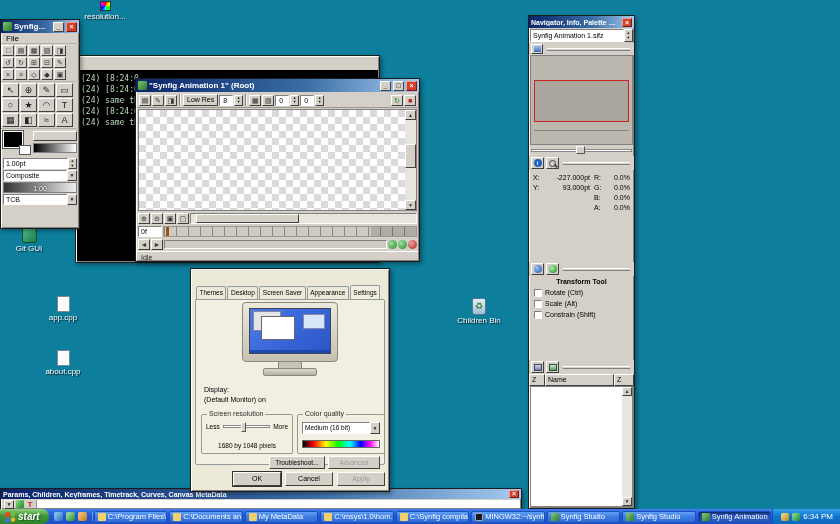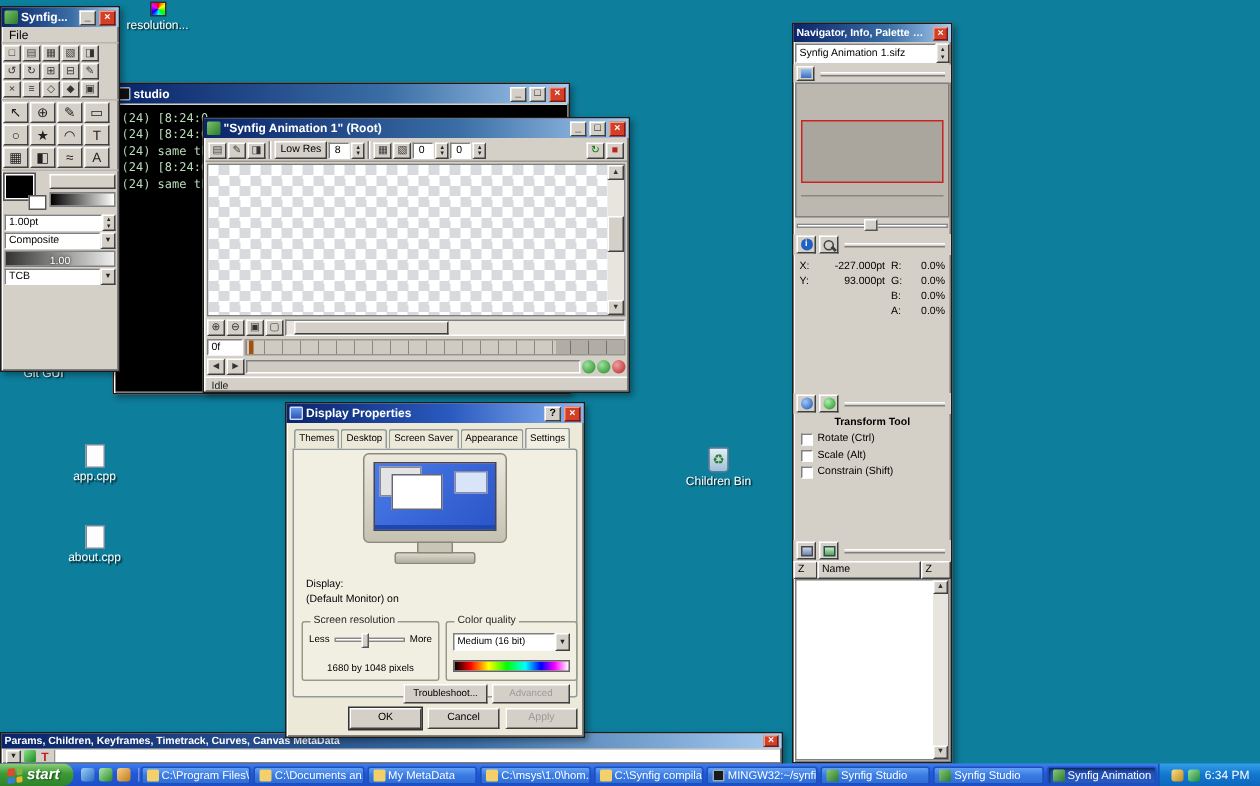--- a/index.html
+++ b/index.html
@@ -82,27 +82,20 @@
   <div class="desk-icon" style="left:36px;top:350px">
     <span class="page-icon"></span>
     <span class="di-label">about.cpp</span>
   </div>
   <div class="desk-icon" style="left:452px;top:298px">
     <span style="width:14px;height:17px;background:linear-gradient(#e4eef6,#9fc0d8);border:1px solid #5a7a94;border-radius:2px 2px 3px 3px;color:#2a7a2a;font-size:9px;line-height:15px;text-align:center">♻</span>
     <span class="di-label">Children Bin</span>
   </div>
 
   <div class="window" style="left:75px;top:55px;width:305px;height:208px;z-index:1">
-    <div class="titlebar">
-      <span class="t-icon" style="background:#111;border:1px solid #9ab"></span>
-      <span class="t-title">studio</span>
-      <span class="wbtn">_</span>
-      <span class="wbtn">□</span>
-      <span class="wbtn close">×</span>
-    </div>
     <div class="console-body">
       <div>(24) [8:24:0</div>
       <div>(24) [8:24:0</div>
       <div>(24) same thread</div>
       <div>(24) [8:24:0</div>
       <div>(24) same thread</div>
     </div>
   </div>
 
   <div class="window" style="left:135px;top:78px;width:285px;height:184px;z-index:2">
@@ -172,21 +165,21 @@
       <span style="flex:1;height:9px;background:#cfcbc3;border:1px solid;border-color:#808080 #fff #fff #808080"></span>
       <span style="width:9px;height:9px;border-radius:50%;background:radial-gradient(circle at 35% 35%,#9fe09f,#1e8a1e)"></span>
       <span style="width:9px;height:9px;border-radius:50%;background:radial-gradient(circle at 35% 35%,#9fe09f,#1e8a1e)"></span>
       <span style="width:9px;height:9px;border-radius:50%;background:radial-gradient(circle at 35% 35%,#f0a0a0,#b02020)"></span>
     </div>
     <div style="position:absolute;left:1px;right:1px;top:172px;height:11px;border-top:1px solid #fff;display:flex;align-items:center;padding:0 4px;font-size:7px;color:#222">
       <span>Idle</span>
     </div>
   </div>
 
-  <div class="window" style="left:0;top:4px;width:80px;height:244px;z-index:6">
+  <div class="window" style="left:0;top:19px;width:80px;height:210px;z-index:6">
     <div class="titlebar">
       <span class="t-icon" style="background:linear-gradient(135deg,#7ac46a,#2a7a2a)"></span>
       <span class="t-title">Synfig...</span>
       <span class="wbtn">_</span>
       <span class="wbtn close">×</span>
     </div>
     <div style="height:11px;display:flex;align-items:center;border-bottom:1px solid #b8b4ac">
       <span style="padding:0 5px;font-size:8px">File</span>
     </div>
     <div style="display:flex;flex-wrap:wrap;gap:1px;padding:1px">
@@ -244,26 +237,20 @@
     <div style="margin:1px 2px;height:11px;background:linear-gradient(90deg,#333,#eee);border:1px solid #808080;text-align:center">
       <span style="font-size:7px;line-height:10px;color:#fff;text-shadow:0 0 2px #000">1.00</span>
     </div>
     <div style="display:flex;margin:1px 2px">
       <span class="sunken" style="flex:1;height:11px;font-size:7px;line-height:9px;padding-left:2px">TCB</span>
       <span class="dropbtn" style="height:11px">▼</span>
     </div>
   </div>
 
   <div class="window" style="left:190px;top:268px;width:200px;height:224px;z-index:7;background:#ece9d8">
-    <div class="titlebar" style="background:linear-gradient(90deg,#0a246a,#2a5ac0 55%,#8ab4f0)">
-      <span class="t-icon" style="background:linear-gradient(#6a9ae8,#2a55b8);border:1px solid #cdf"></span>
-      <span class="t-title">Display Properties</span>
-      <span class="wbtn">?</span>
-      <span class="wbtn close">×</span>
-    </div>
     <div style="position:absolute;left:5px;top:17px;display:flex;z-index:3">
       <span class="tab">Themes</span>
       <span class="tab">Desktop</span>
       <span class="tab">Screen Saver</span>
       <span class="tab">Appearance</span>
       <span class="tab active">Settings</span>
     </div>
     <div style="position:absolute;left:4px;right:4px;top:30px;bottom:26px;background:#f1efe2;border:1px solid #919b9c;border-radius:0 2px 2px 2px">
       <div style="position:absolute;left:50%;top:2px;transform:translateX(-50%);width:112px;height:80px">
         <div style="position:absolute;left:8px;top:0;right:8px;height:60px;background:linear-gradient(#ece8dc,#c6c2b2);border:1px solid #8a887c;border-radius:4px">

